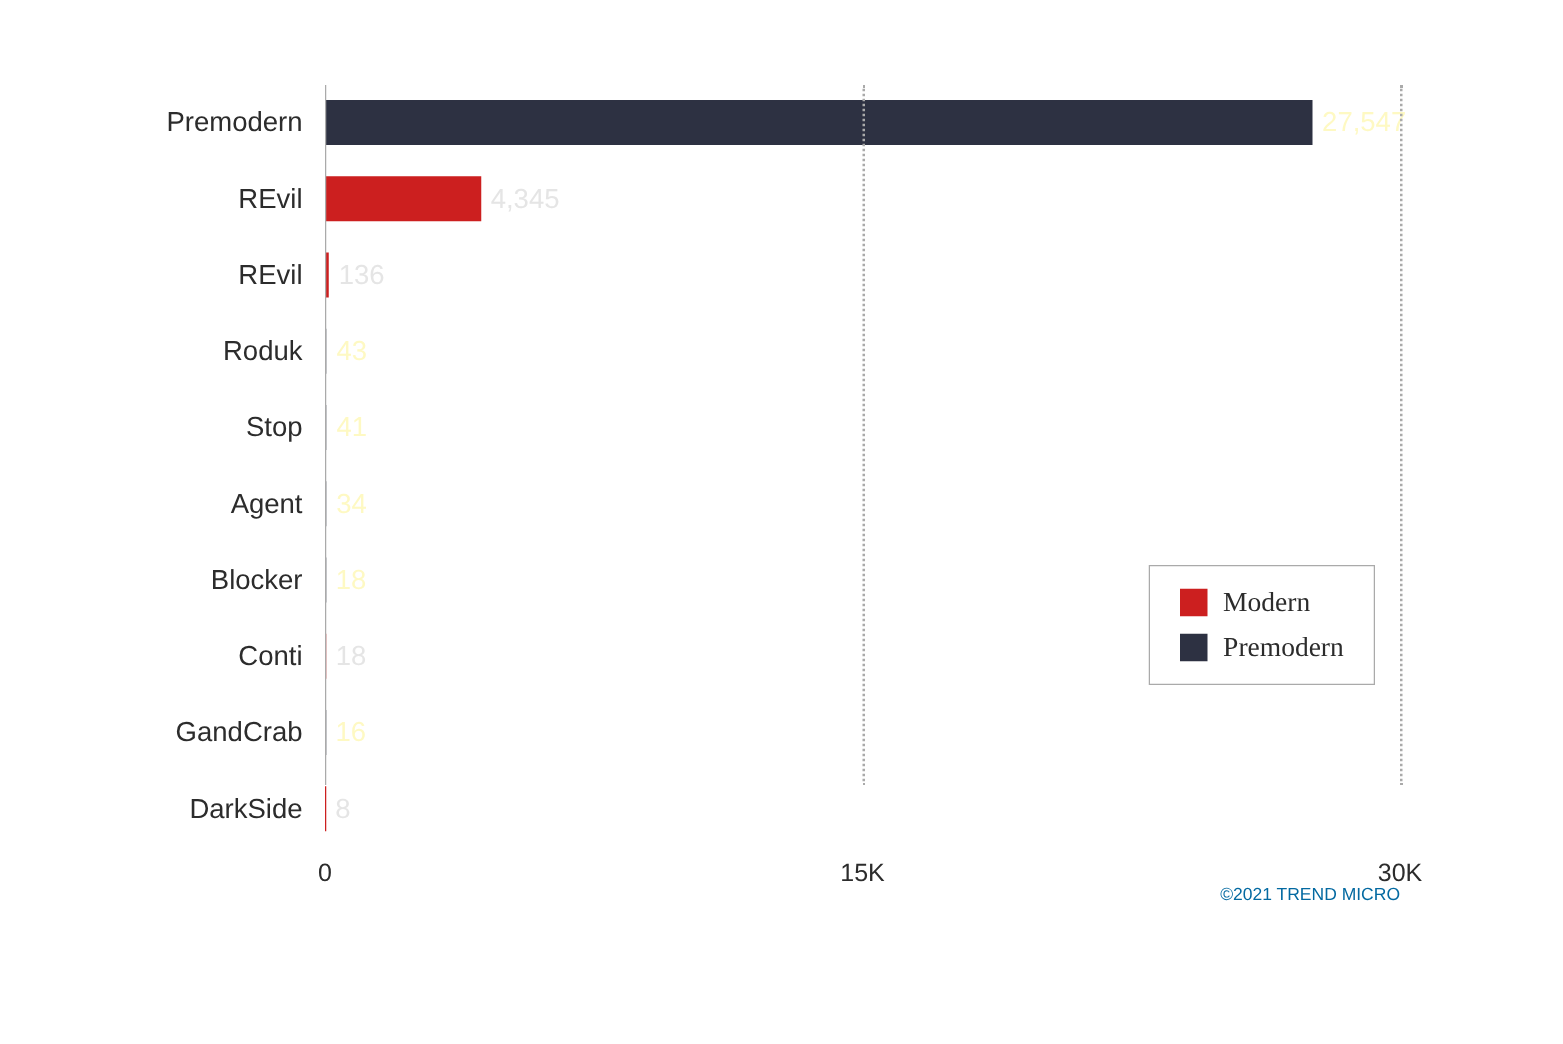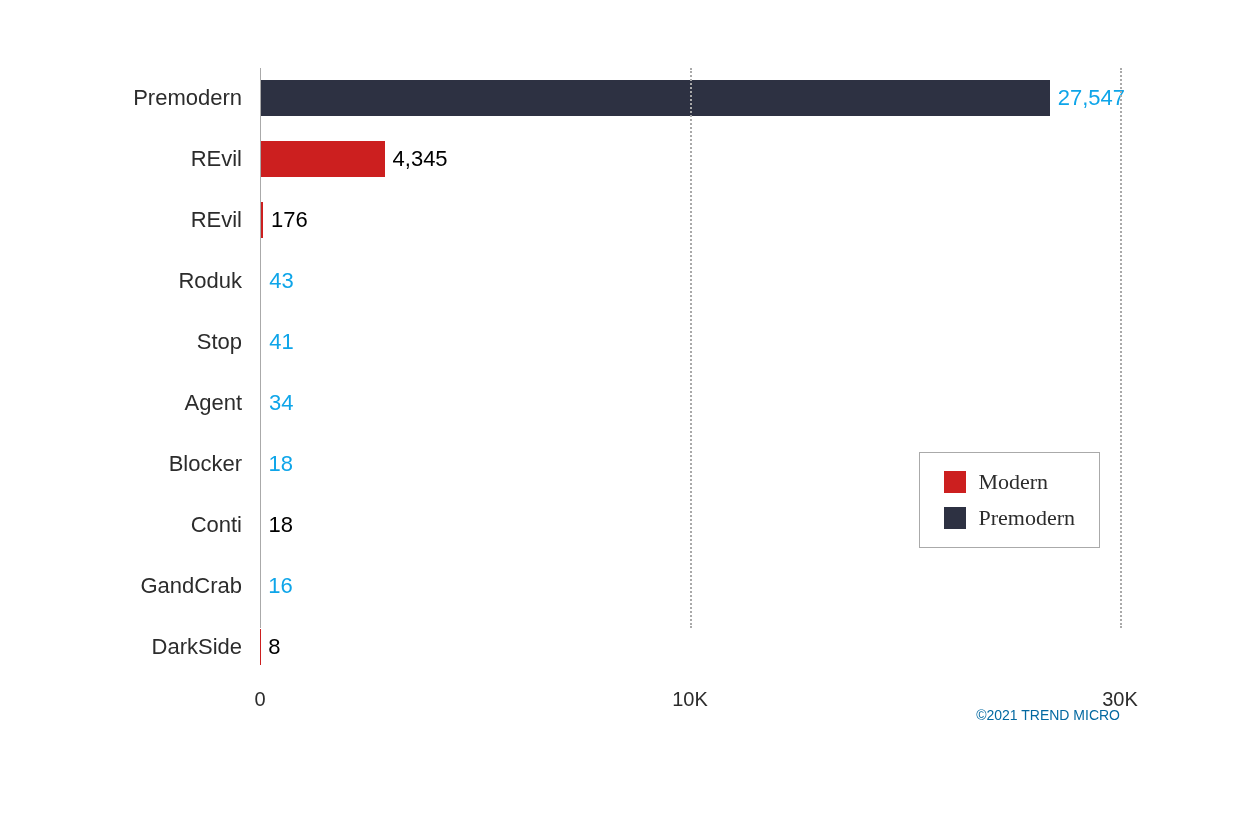--- a/index.html
+++ b/index.html
@@ -78,25 +78,25 @@
     }
 
     .bar-value {
       position: absolute;
       left: calc(100% + 8px);
       font-size: 22px;
       white-space: nowrap;
     }
 
     .bar-value.red {
-      color: #000000;
+      color: #e5e5e5;
     }
 
     .bar-value.dark {
-      color: #0ea5e9;
+      color: #fef9c3;
     }
 
     
     .axis-line {
       position: absolute;
       width: 1px;
       background: #aaa;
       top: 0;
       bottom: 50px;
     }
@@ -197,21 +197,21 @@
           <div class="bar-track" style="position: relative;">
             <div class="bar-fill modern" style="width: 14.4833%;">
               <span class="bar-value red">4,345</span>
             </div>
           </div>
         </div>
         <div class="bar-row">
           <div class="bar-label">REvil</div>
           <div class="bar-track" style="position: relative;">
             <div class="bar-fill modern" style="width: 0.346667%;">
-              <span class="bar-value red">176</span>
+              <span class="bar-value red">136</span>
             </div>
           </div>
         </div>
         <div class="bar-row">
           <div class="bar-label">Roduk</div>
           <div class="bar-track" style="position: relative;">
             <div class="bar-fill premodern" style="width: 0.143333%;">
               <span class="bar-value dark">43</span>
             </div>
           </div>
@@ -261,21 +261,21 @@
           <div class="bar-track" style="position: relative;">
             <div class="bar-fill modern" style="width: 0.0266666%;">
               <span class="bar-value red">8</span>
             </div>
           </div>
         </div>
       </div>
 
     <div class="x-axis" id="x-axis" style="position: absolute; bottom: 10px; left: 0px; right: 0px; height: 30px;">
         <div class="x-label" style="left: 130px;">0</div>
-        <div class="x-label" style="left: 560px;">10K</div>
+        <div class="x-label" style="left: 560px;">15K</div>
         <div class="x-label" style="left: 990px;">30K</div>
       </div>
 
     <div class="legend" id="legend" style="position: absolute; right: 20px; bottom: 180px;">
         <div class="legend-item">
           <div class="legend-color modern"></div>
           <span class="legend-text">Modern</span>
         </div>
         <div class="legend-item">
           <div class="legend-color premodern"></div>

